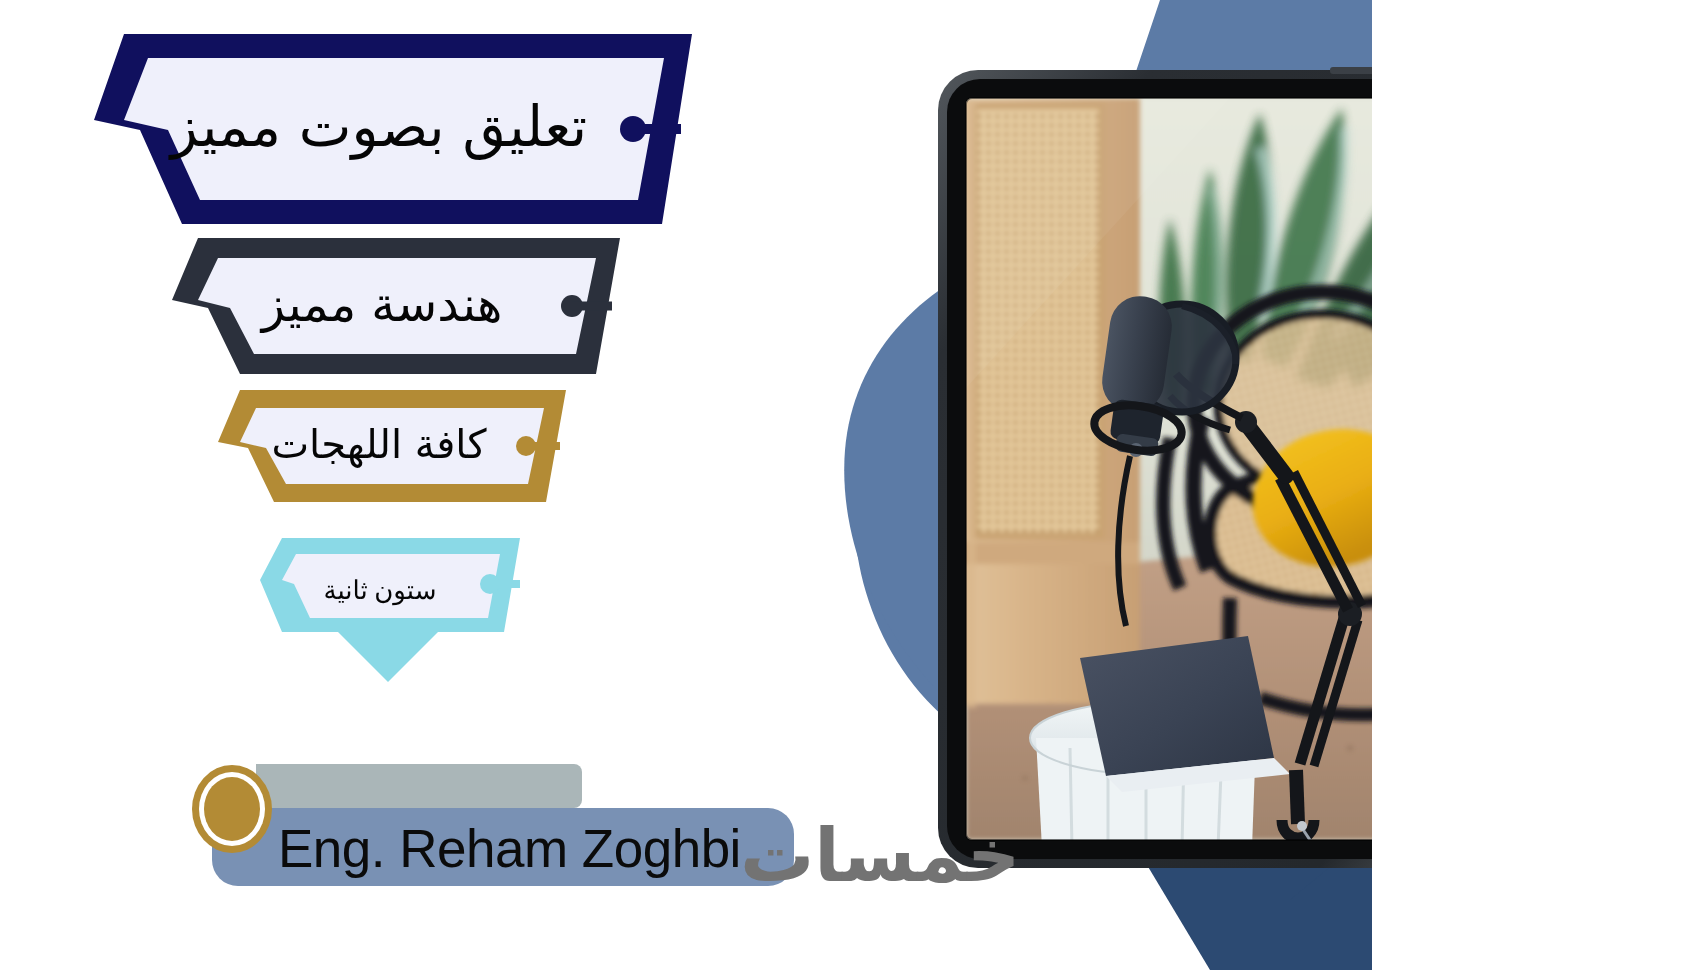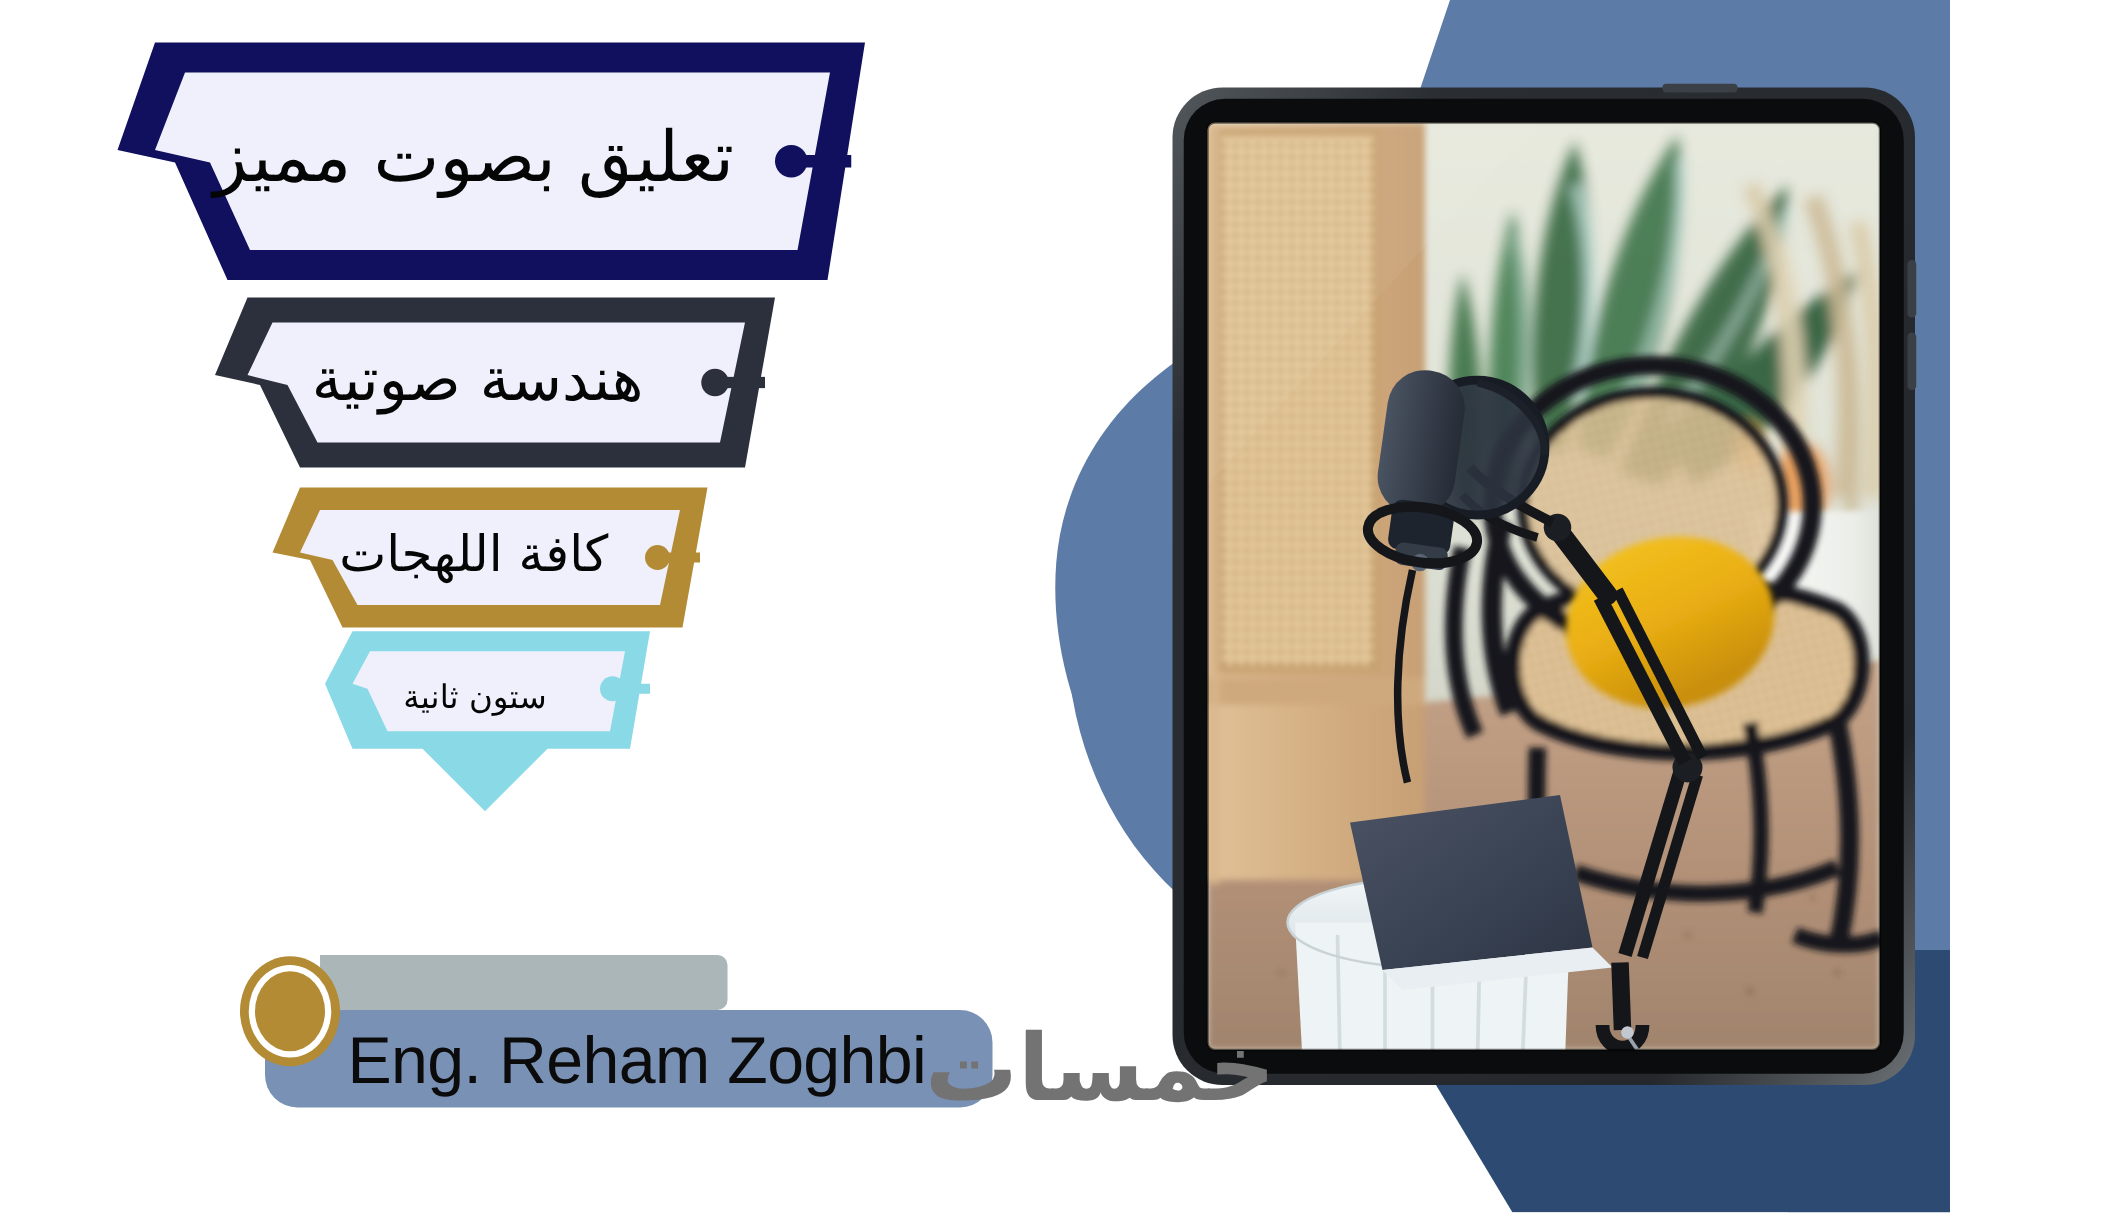--- a/index.html
+++ b/index.html
@@ -4,21 +4,21 @@
 <title>Voice Over Service Banner</title>
 <style>
   html,body{margin:0;padding:0;}
   body{
     width:1700px;height:970px;
     background:#ffffff;
     font-family:"DejaVu Sans","Liberation Sans",sans-serif;
     overflow:hidden;
     position:relative;
   }
-  #stage{position:absolute;inset:0;width:1560px;height:970px;overflow:hidden;background:#fff;}
+  #stage{position:absolute;inset:0;width:1372px;height:970px;overflow:hidden;background:#fff;}
 
   
   .bg-layer{position:absolute;inset:0;width:1700px;height:970px;}
 
   
   .banner{
     position:absolute;
     display:flex;
     align-items:center;
     justify-content:center;
@@ -38,21 +38,21 @@
 
   #banner-1{left:78px;top:32px;width:618px;height:194px;}
   #banner-1 .banner-label{font-size:56px;transform:translate(-8px,-2px);}
 
   #banner-2{left:160px;top:236px;width:464px;height:140px;}
   #banner-2 .banner-label{font-size:48px;transform:translate(-10px,-2px);}
 
   #banner-3{left:208px;top:388px;width:362px;height:116px;}
   #banner-3 .banner-label{font-size:40px;transform:translate(-10px,-2px);}
 
-  #banner-4{left:252px;top:503px;width:272px;height:146px;}
+  #banner-4{left:252px;top:536px;width:272px;height:146px;font-family:Liberation Serif, serif;}
   #banner-4 .banner-label{font-size:26px;transform:translate(-8px,-18px);}
 
   
   #signature{position:absolute;left:190px;top:752px;width:640px;height:130px;}
   #sig-gray{
     position:absolute;left:66px;top:12px;width:326px;height:44px;
     background:#aab6b8;border-radius:0 8px 8px 0;
   }
   #sig-blue{
     position:absolute;left:22px;top:56px;width:582px;height:78px;
@@ -355,21 +355,21 @@
     <span class="banner-label">تعليق بصوت مميز</span>
   </div>
 
   <div class="banner" id="banner-2">
     <svg viewBox="0 0 464 140" preserveAspectRatio="none" xmlns="http://www.w3.org/2000/svg">
       <path d="M 12 64 L 38 2 L 460 2 L 436 138 L 80 138 L 48 72 Z" fill="#2b303c"></path>
       <path d="M 38 64 L 58 22 L 436 22 L 416 118 L 94 118 L 70 72 Z" fill="#eff0fb"></path>
       <circle cx="412" cy="70" r="11" fill="#2b303c"></circle>
       <rect x="412" y="65.5" width="40" height="9" fill="#2b303c"></rect>
     </svg>
-    <span class="banner-label">هندسة صوتية</span>
+    <span class="banner-label">هندسة مميز</span>
   </div>
 
   <div class="banner" id="banner-3">
     <svg viewBox="0 0 362 116" preserveAspectRatio="none" xmlns="http://www.w3.org/2000/svg">
       <path d="M 10 54 L 32 2 L 358 2 L 338 114 L 66 114 L 40 60 Z" fill="#b38b35"></path>
       <path d="M 32 54 L 48 20 L 336 20 L 320 96 L 78 96 L 58 60 Z" fill="#eff0fb"></path>
       <circle cx="318" cy="58" r="10" fill="#b38b35"></circle>
       <rect x="318" y="54" width="34" height="8" fill="#b38b35"></rect>
     </svg>
     <span class="banner-label">كافة اللهجات</span>

